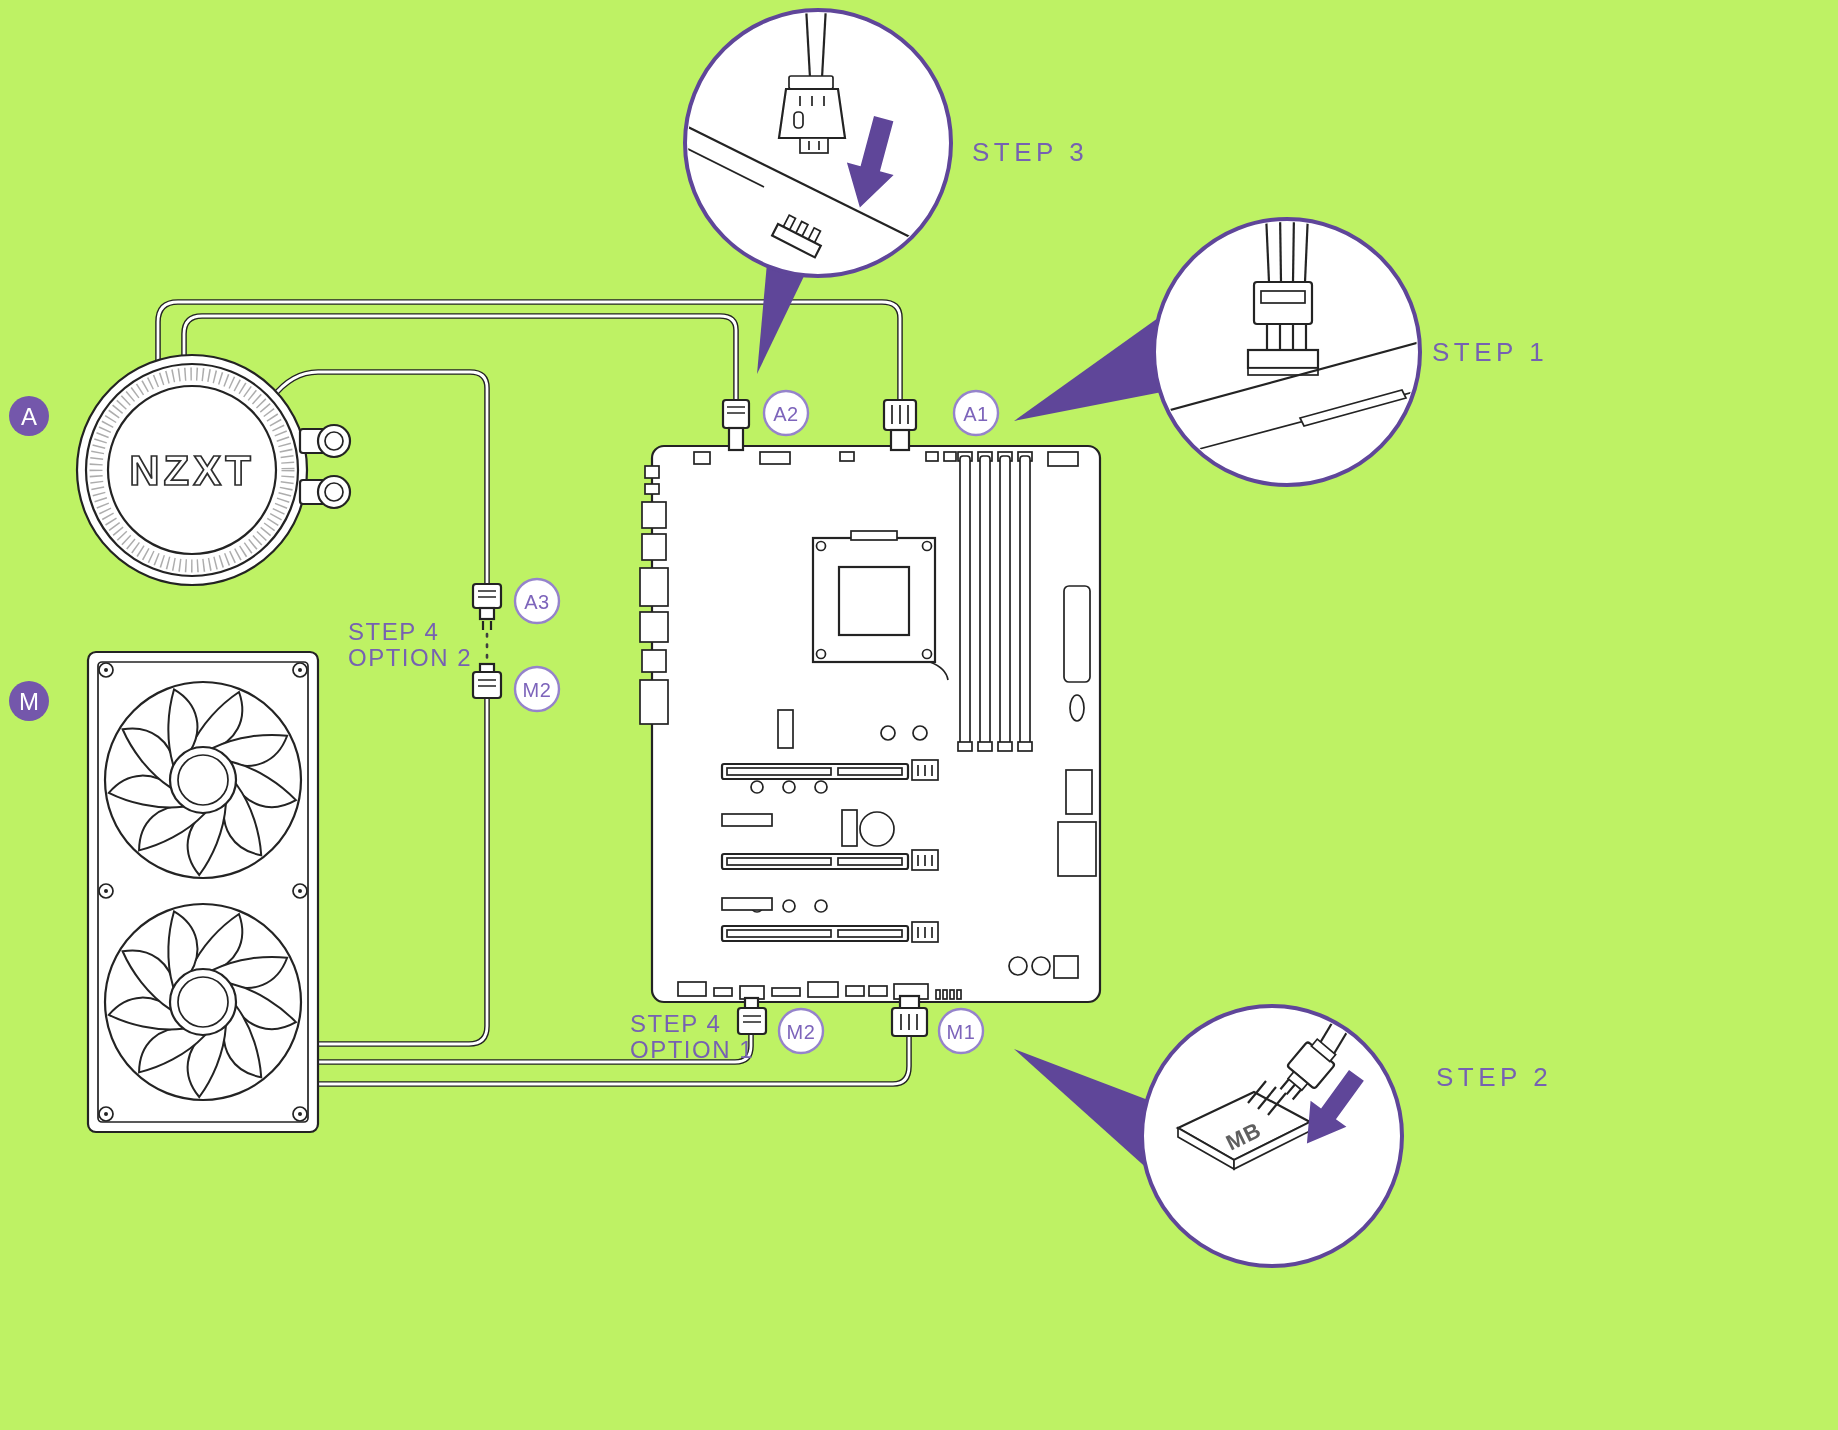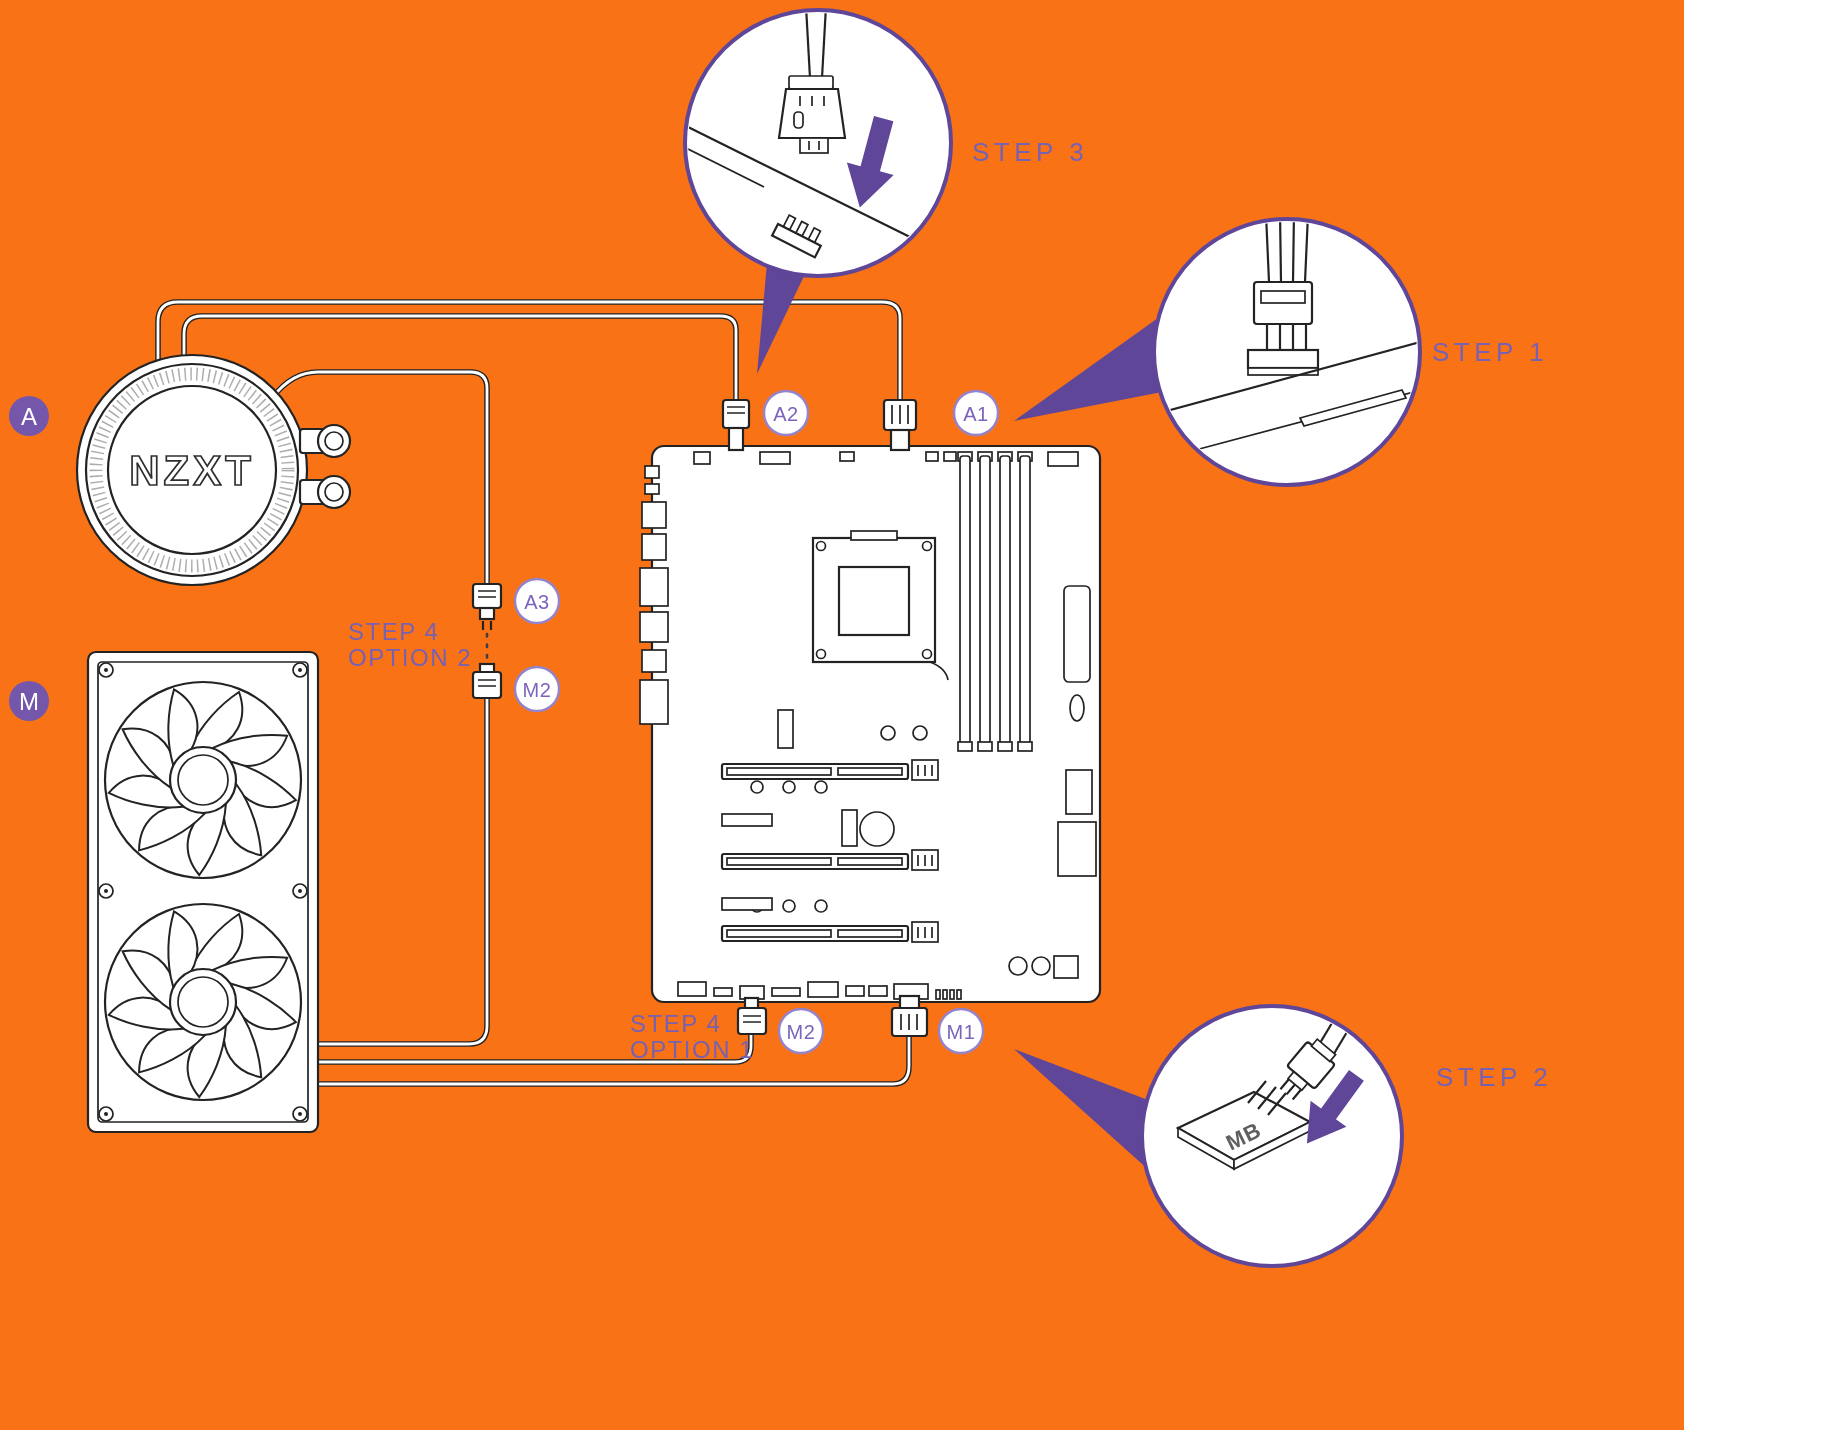--- a/index.html
+++ b/index.html
@@ -1,16 +1,16 @@
 <!DOCTYPE html>
 <html><head>
 <meta charset="utf-8">
 <style>
   html,body{margin:0;padding:0;background:#ffffff;}
-  .stage{position:relative;width:1684px;height:1430px;background:#f97316;overflow:hidden;
+  .stage{position:relative;width:1838px;height:1430px;background:#bef264;overflow:hidden;
          font-family:"Liberation Sans",sans-serif;}
   svg{display:block}
   .shape{fill:#fff;stroke:#232323;stroke-width:2.2}
   .shape-t{fill:#fff;stroke:#232323;stroke-width:1.7}
   .ln{fill:none;stroke:#232323;stroke-width:2.2}
   .ln-t{fill:none;stroke:#232323;stroke-width:1.7}
   .cable-o{fill:none;stroke:#232323;stroke-width:5.6;stroke-linecap:round}
   .cable-i{fill:none;stroke:#ffffff;stroke-width:2.8;stroke-linecap:round}
   .wedge{fill:#5f4699}
   .arrow{fill:#5f4699}

